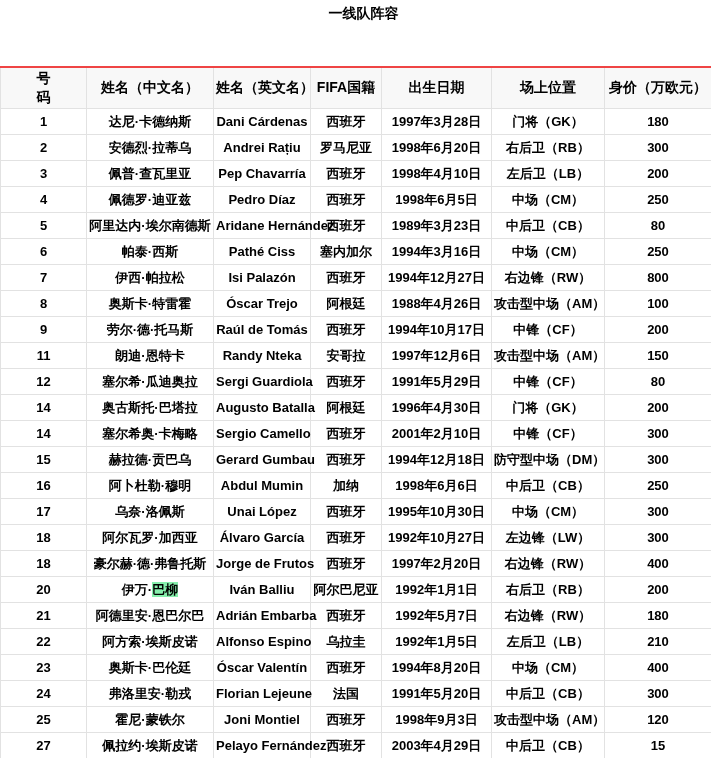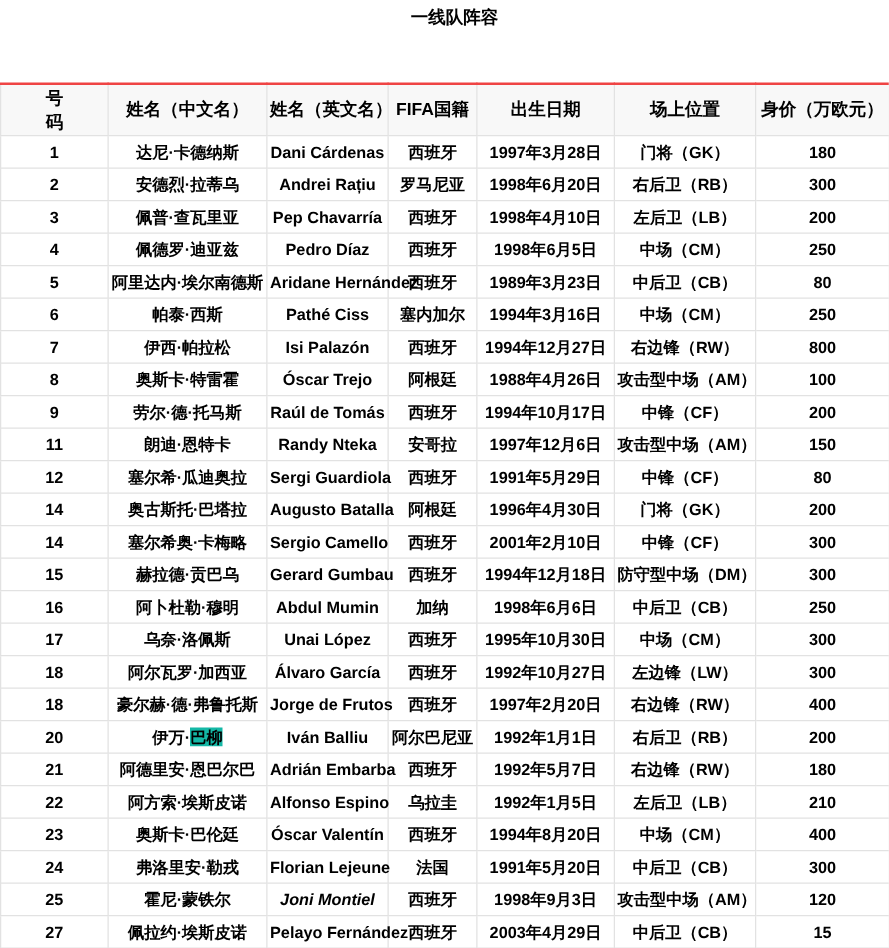--- a/index.html
+++ b/index.html
@@ -46,24 +46,23 @@
     background: #ffffff;
   }
   .wrap-narrow {
     display: inline-block;
     width: 16px;
     word-break: break-all;
     line-height: 19px;
     white-space: normal;
   }
   .hl {
-    background: #14b8a6;
+    background: #86efac;
   }
   .en-italic {
-    font-style: italic;
   }
   .footer-note {
     font-weight: bold;
     font-style: italic;
     font-size: 14px;
     padding: 11px 0 8px 26px;
   }
 </style>
 </head>
 <body>

